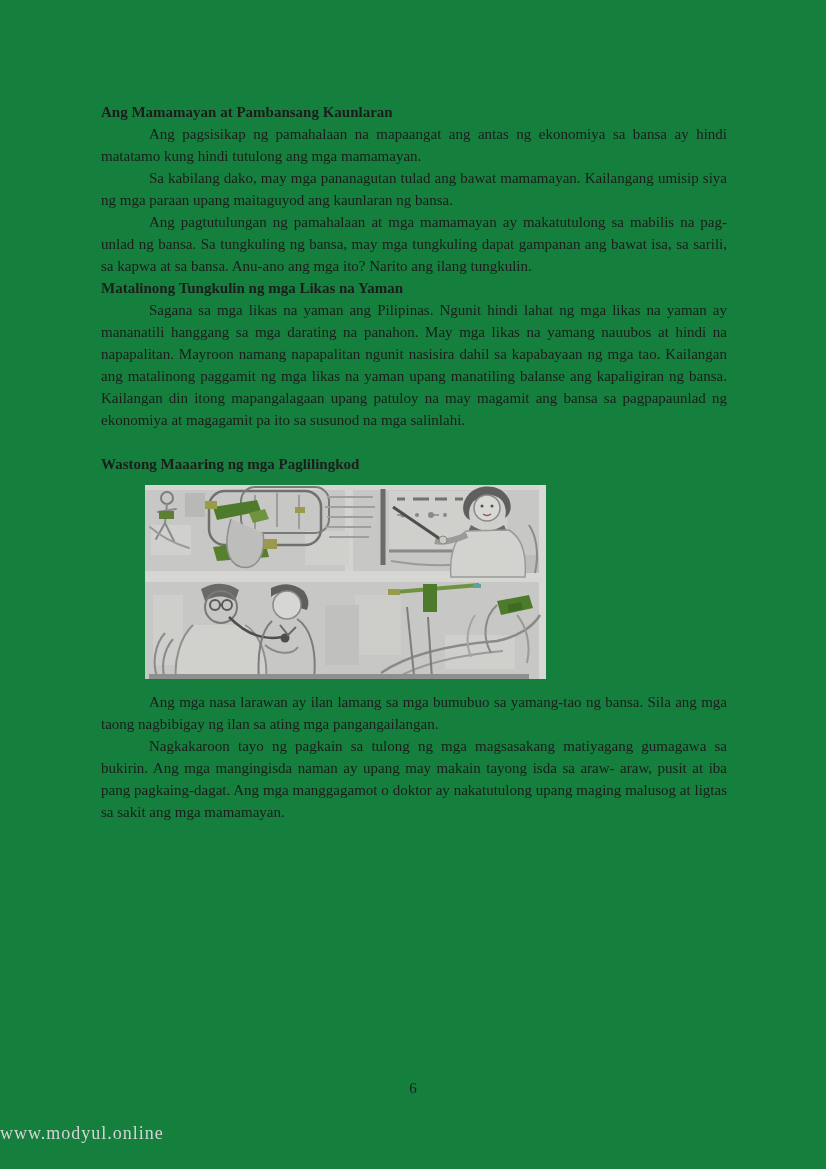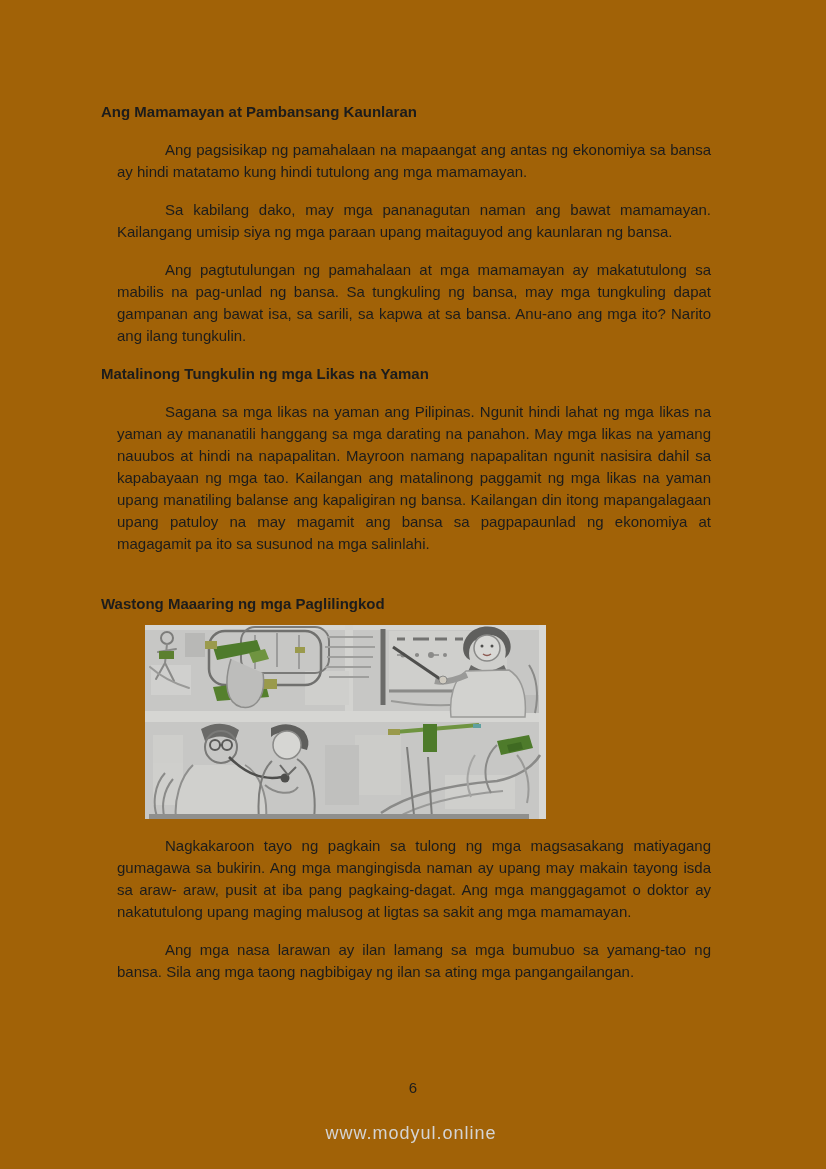--- a/index.html
+++ b/index.html
@@ -1,32 +1,32 @@
 <!DOCTYPE html>
 <html><head>
 <meta charset="utf-8">
 <style>
   html,body{margin:0;padding:0;background:#ffffff;}
   .page{
     position:relative;
     width:826px;height:1169px;
-    background:#a16207;
+    background:#15803d;
     overflow:hidden;
-    font-family:Liberation Sans, sans-serif;
+    font-family:Liberation Serif, serif;
     color:#1c1c1c;
   }
   .content{
     position:absolute;
     left:101px;top:101px;
     width:626px;
     font-size:15px;
     line-height:22px;
   }
   .content p{
-    margin:16px;
+    margin:0;
     text-align:justify;
     text-indent:48px;
   }
   .content h2{
     margin:0;
     font-size:15px;
     line-height:22px;
     font-weight:bold;
     text-align:left;
   }
@@ -39,35 +39,34 @@
   .page-number{
     position:absolute;
     top:1079px;left:0;right:0;
     text-align:center;
     font-size:15px;
     line-height:18px;
   }
   .watermark{
     position:absolute;
     top:1123px;left:0;right:4px;
-    text-align:center;
     font-size:18px;
     letter-spacing:1px;
     color:#d4d4d4;
   }
 </style>
 </head>
 <body>
 
 <main class="page">
   <div class="content">
 
     <h2>Ang Mamamayan at Pambansang Kaunlaran</h2>
     <p>Ang pagsisikap ng pamahalaan na mapaangat ang antas ng ekonomiya sa bansa ay hindi matatamo kung hindi tutulong ang mga mamamayan.</p>
-    <p>Sa kabilang dako, may mga pananagutan naman ang bawat mamamayan. Kailangang umisip siya ng mga paraan upang maitaguyod ang kaunlaran ng bansa.</p>
+    <p>Sa kabilang dako, may mga pananagutan tulad ang bawat mamamayan. Kailangang umisip siya ng mga paraan upang maitaguyod ang kaunlaran ng bansa.</p>
     <p>Ang pagtutulungan ng pamahalaan at mga mamamayan ay makatutulong sa mabilis na pag-unlad ng bansa. Sa tungkuling ng bansa,  may mga tungkuling dapat gampanan ang bawat isa, sa sarili, sa kapwa at sa bansa. Anu-ano ang mga ito? Narito ang ilang tungkulin.</p>
 
     <h2>Matalinong Tungkulin ng mga Likas na Yaman</h2>
     <p>Sagana sa mga likas na yaman ang Pilipinas. Ngunit hindi lahat ng mga likas na yaman ay mananatili hanggang sa mga darating na panahon. May mga likas na yamang nauubos at hindi na napapalitan. Mayroon namang napapalitan ngunit nasisira dahil sa kapabayaan ng mga tao. Kailangan ang matalinong paggamit ng mga likas na yaman upang manatiling balanse ang kapaligiran ng bansa. Kailangan din itong mapangalagaan upang patuloy na may magamit ang bansa sa pagpapaunlad ng ekonomiya at magagamit pa ito sa susunod na mga salinlahi.</p>
 
     <div class="line-gap"></div>
 
     <h2>Wastong Maaaring ng mga Paglilingkod</h2>
 
     <figure class="illustration">
@@ -169,20 +168,20 @@
           <polygon points="352,116 384,110 388,123 356,130" fill="#4e7b2b"></polygon>
           <polygon points="362,120 376,117 378,124 364,127" fill="#3f6a22"></polygon>
           <path d="M372 130 C382 142, 386 160, 382 178" fill="none" stroke="#9a9a98" stroke-width="2"></path>
           <path d="M330 130 C322 142, 320 158, 326 172" fill="none" stroke="#a5a5a3" stroke-width="2"></path>
         </g>
 
         <rect x="4" y="189" width="380" height="5" fill="#8f8f8d"></rect>
       </svg>
     </figure>
 
+    <p>Ang mga nasa larawan ay ilan lamang sa mga bumubuo sa yamang-tao ng bansa. Sila ang mga taong nagbibigay ng ilan sa ating mga pangangailangan.</p>
     <p>Nagkakaroon tayo ng pagkain sa tulong ng mga magsasakang matiyagang gumagawa sa bukirin. Ang mga mangingisda naman ay upang may makain tayong isda sa araw- araw, pusit at iba pang pagkaing-dagat. Ang mga manggagamot o doktor ay nakatutulong upang maging malusog at ligtas sa sakit ang mga mamamayan.</p>
-    <p>Ang mga nasa larawan ay ilan lamang sa mga bumubuo sa yamang-tao ng bansa. Sila ang mga taong nagbibigay ng ilan sa ating mga pangangailangan.</p>
 
   </div>
 
   <div class="page-number">6</div>
   <div class="watermark">www.modyul.online</div>
 </main>
 
 </body></html>

